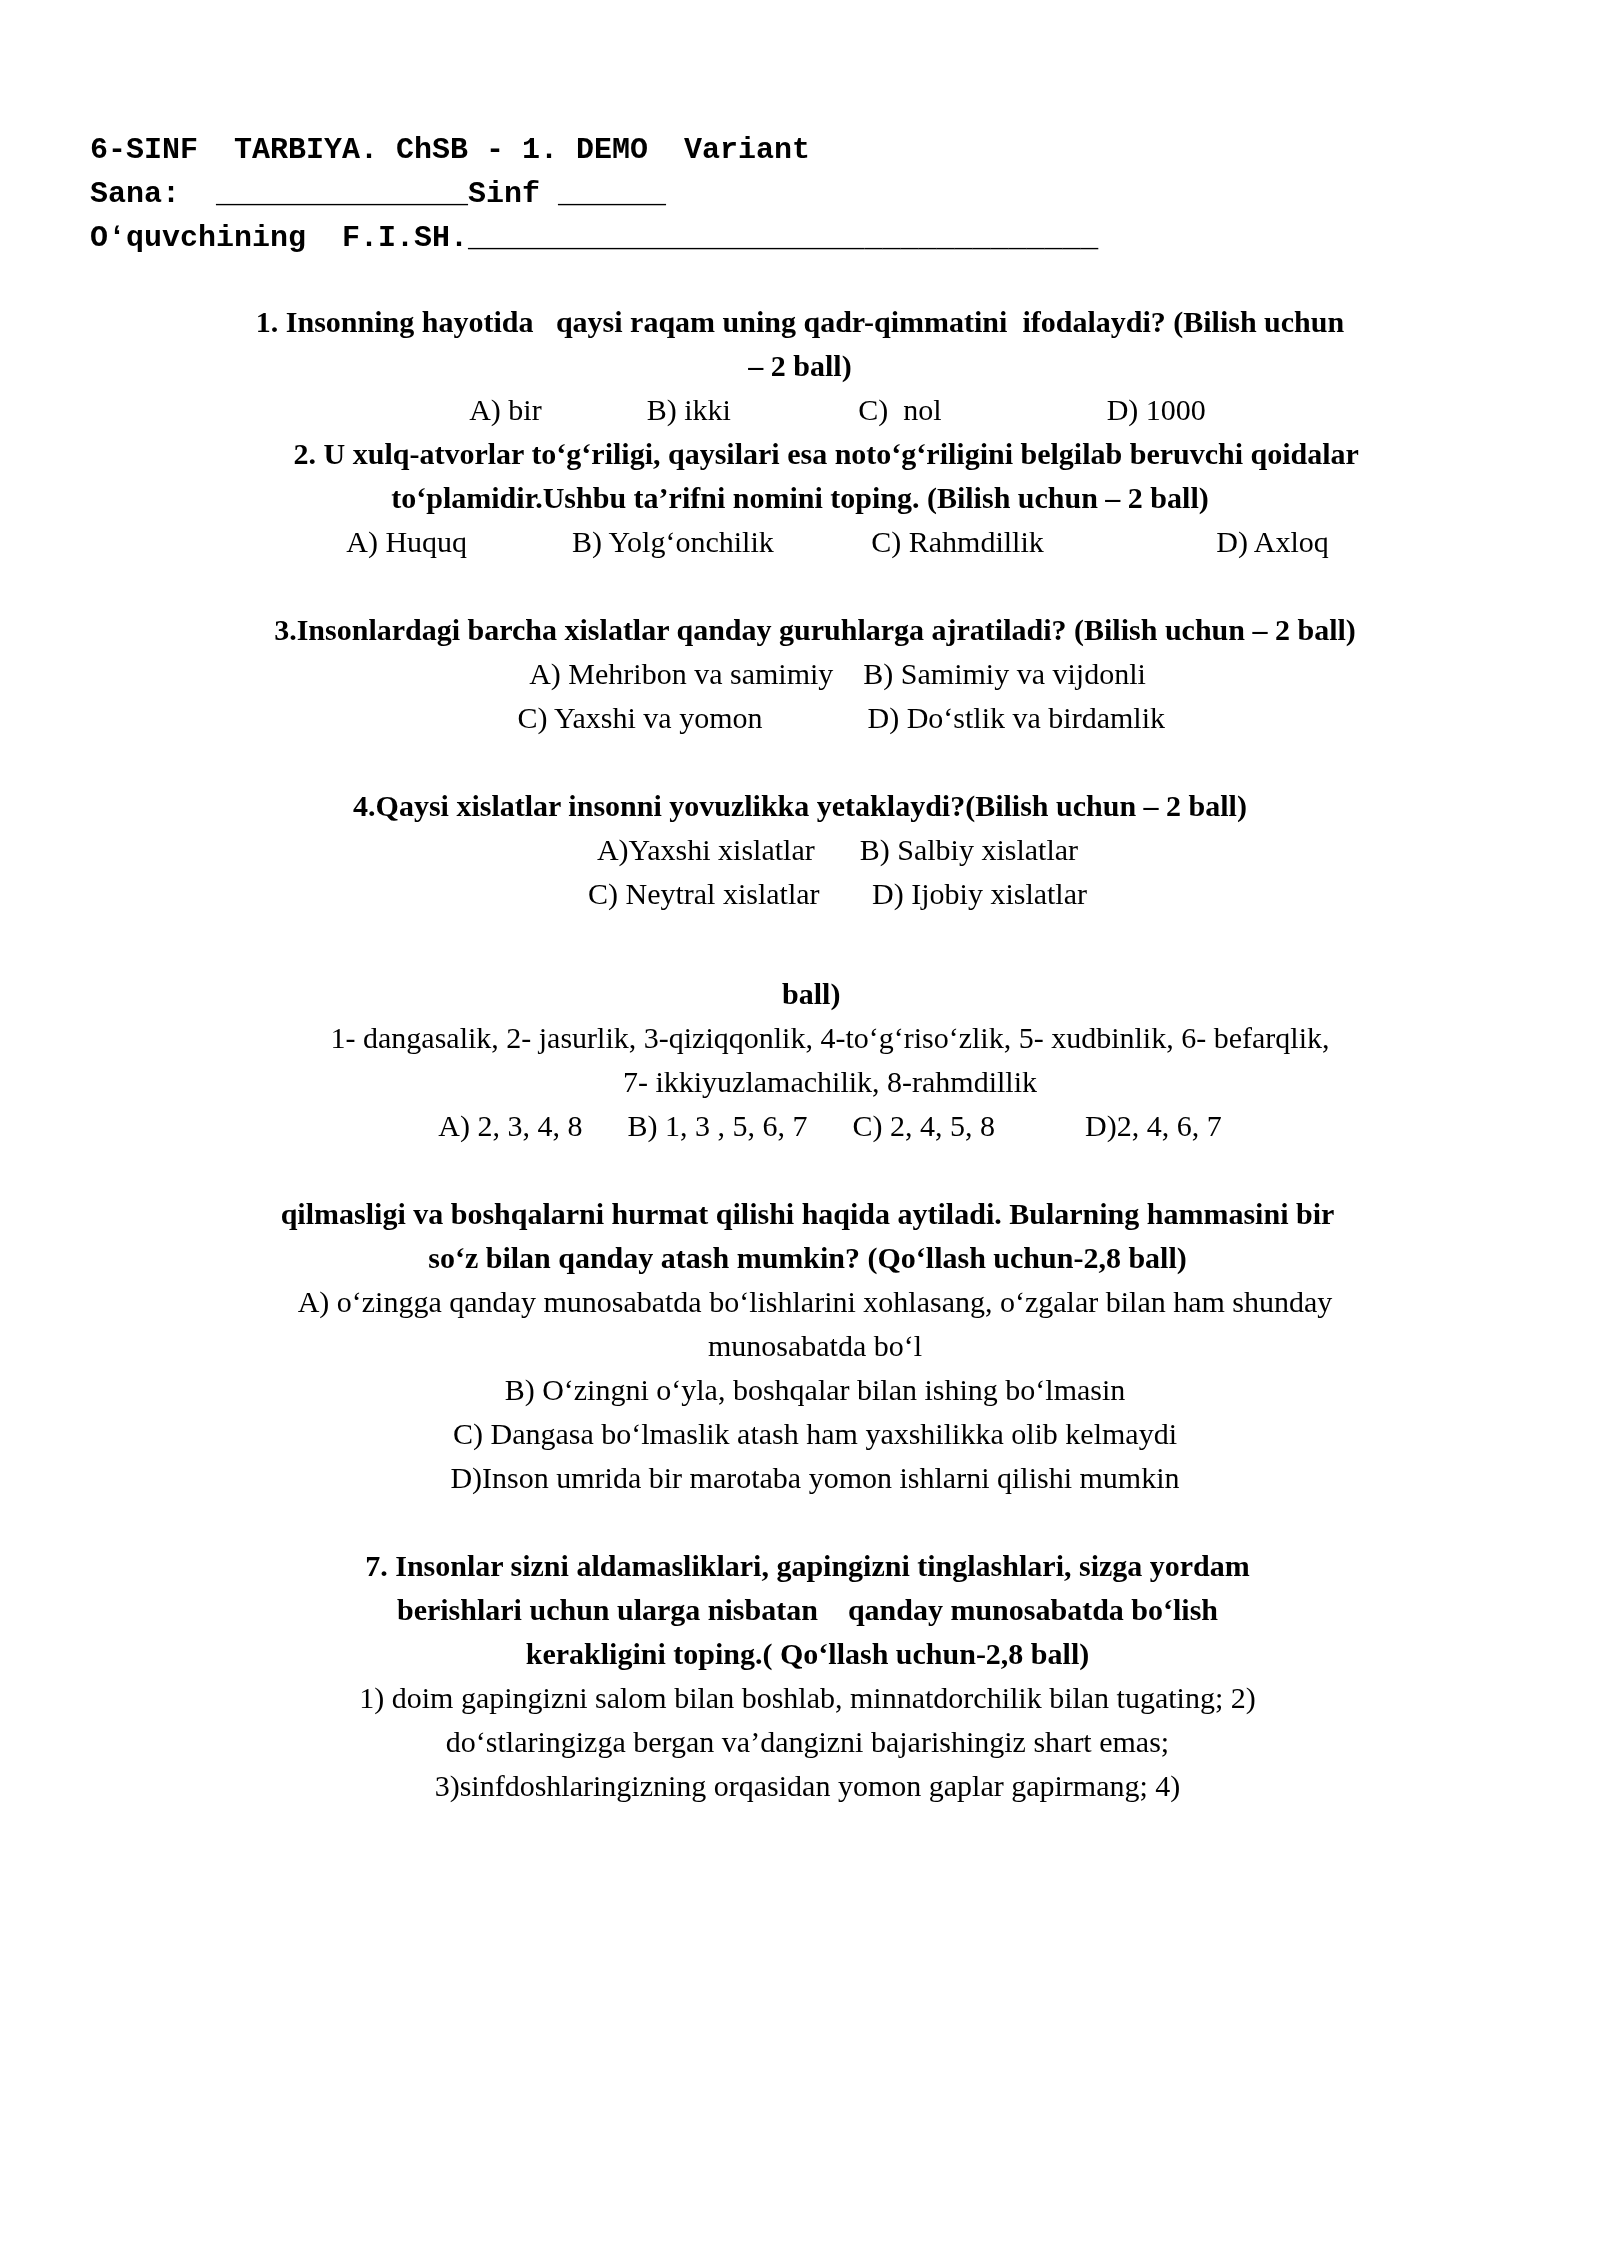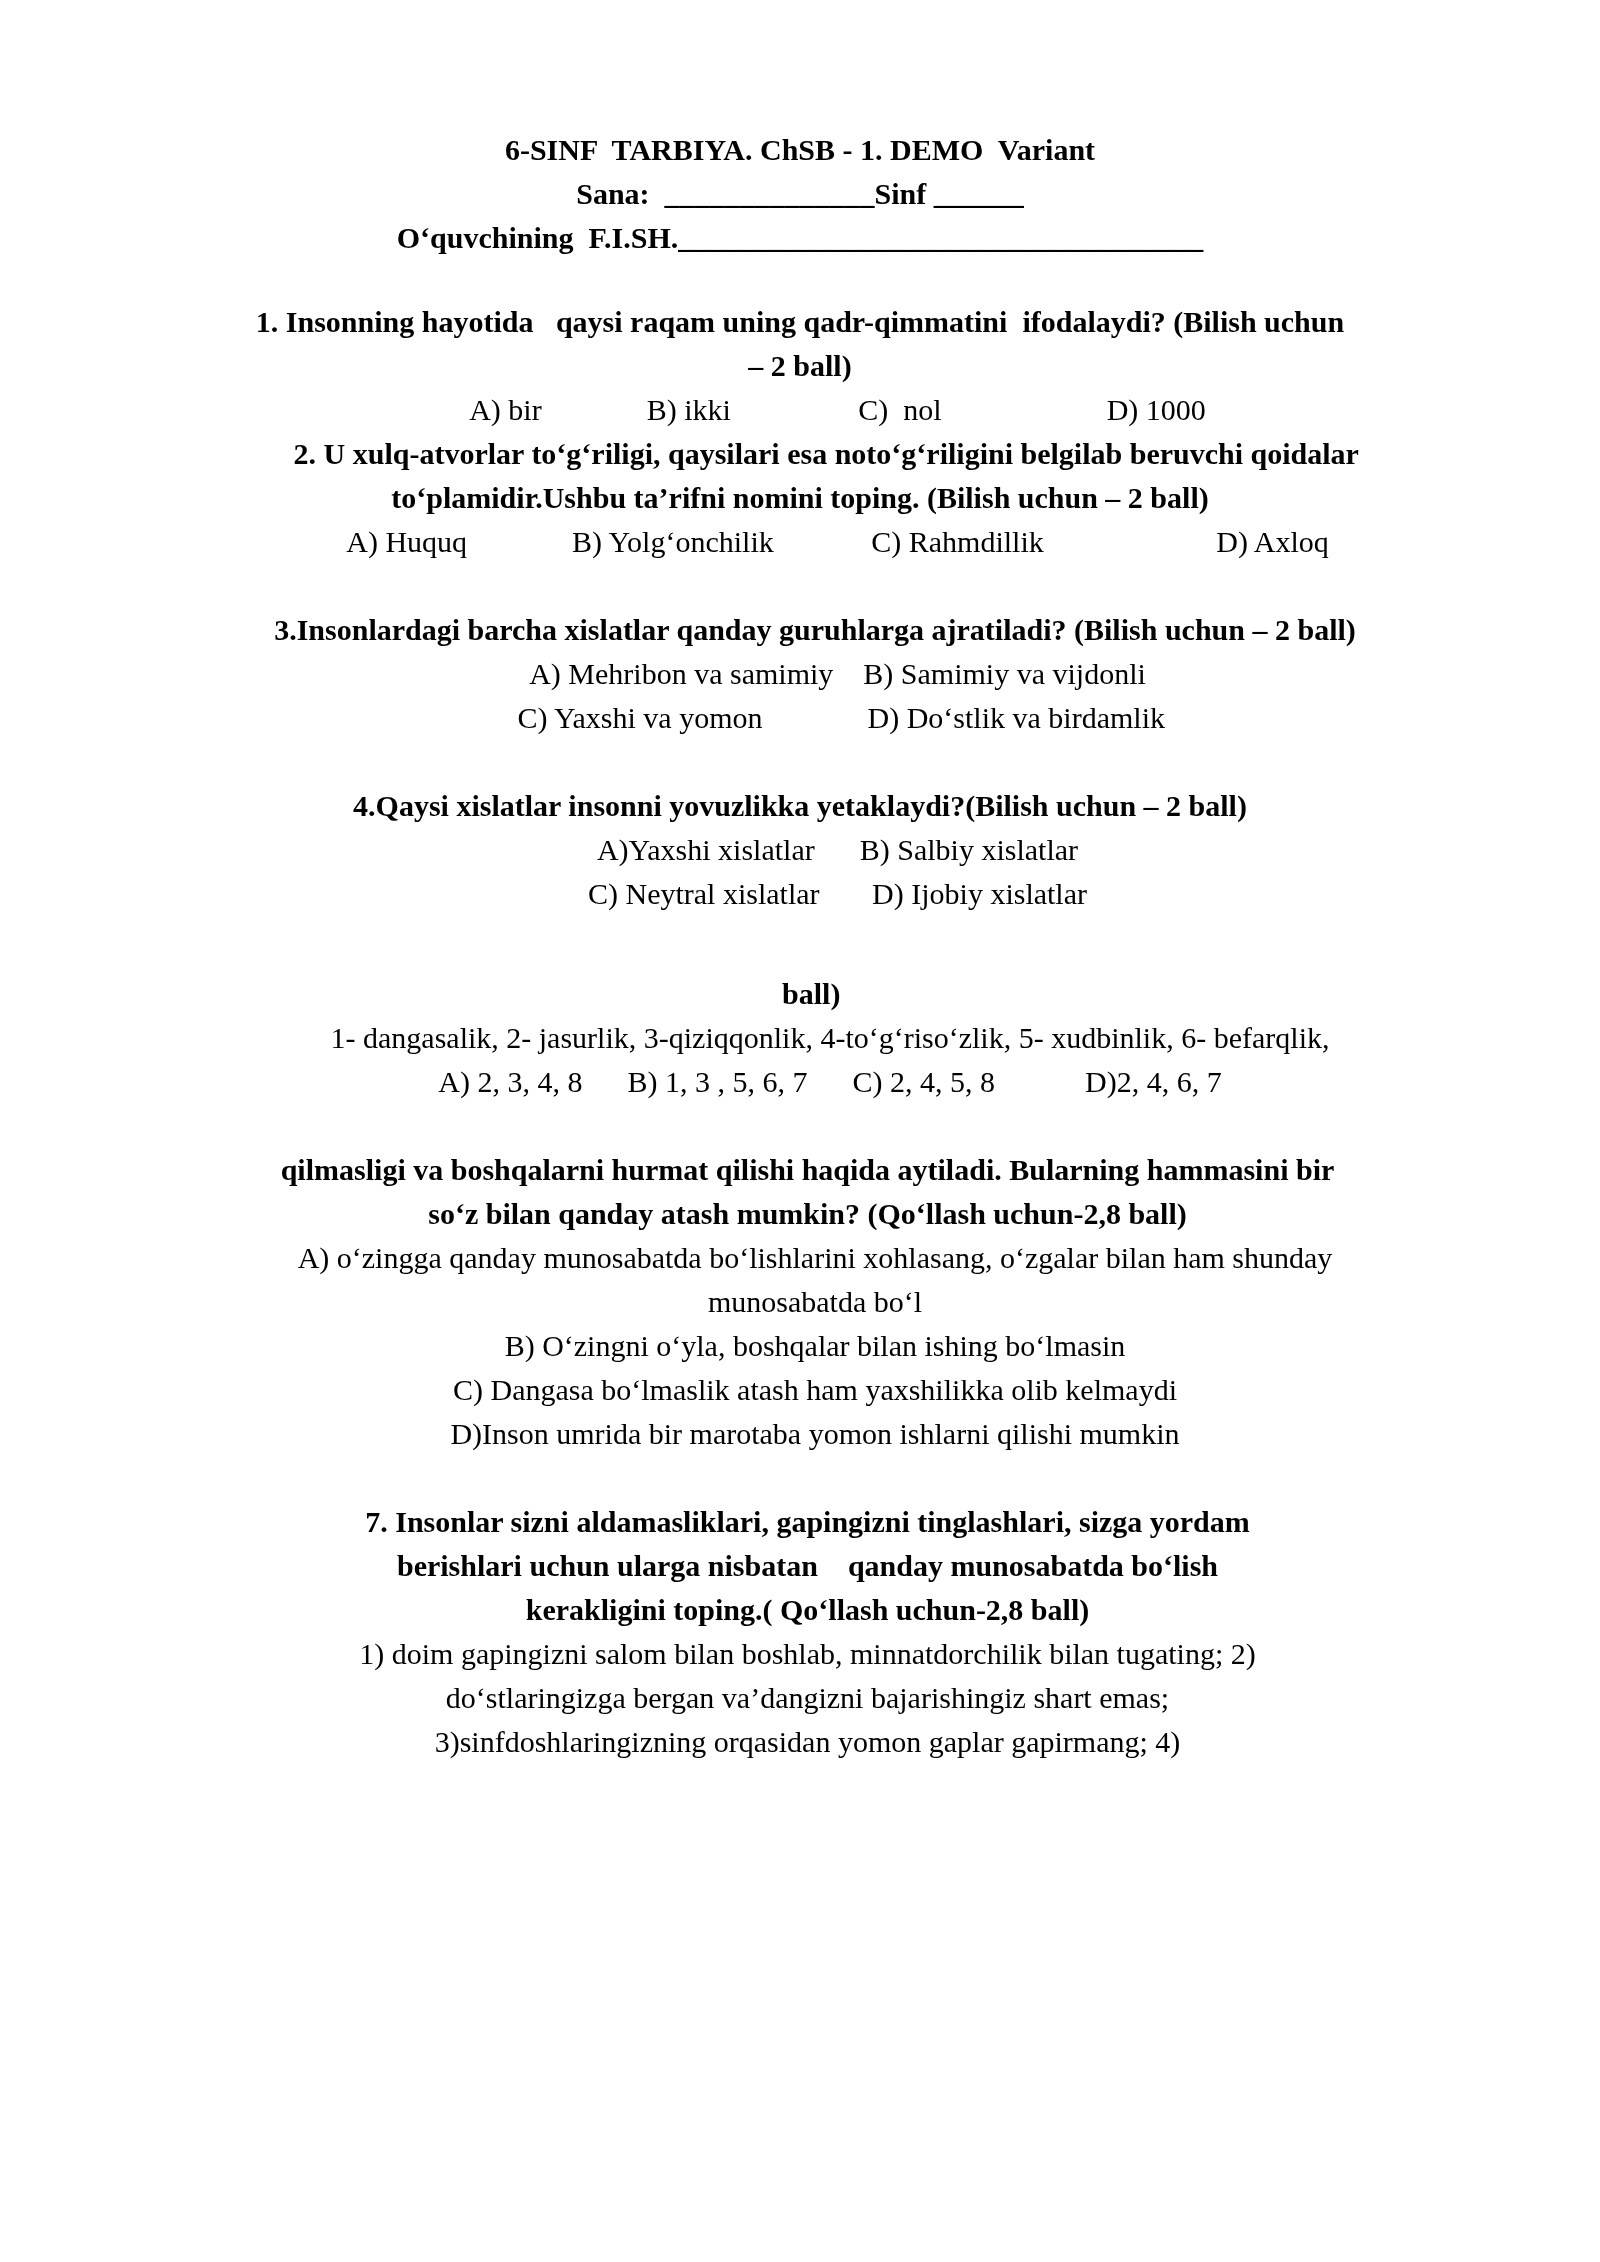--- a/index.html
+++ b/index.html
@@ -17,21 +17,21 @@
     background: #ffffff;
     padding: 128px 90px 0 90px;
   }
   .line {
     font-size: 30px;
     line-height: 44px;
     white-space: pre-wrap;
     min-height: 44px;
   }
   .bold { font-weight: bold; }
-  .center { text-align: center; }
+  .center { text-align: left; font-family: Liberation Mono, monospace; }
   .doc-header { margin-bottom: 40px; }
   .question { margin-top: 0; text-align: center; }
   .mt1 { margin-top: 44px; }
   .mt2 { margin-top: 56px; }
 </style>
 </head>
 <body>
 
 <div class="page">
 
@@ -61,20 +61,21 @@
 
   <section class="question mt1">
     <div class="line bold">4.Qaysi xislatlar insonni yovuzlikka yetaklaydi?(Bilish uchun – 2 ball)</div>
     <div class="line">          A)Yaxshi xislatlar      B) Salbiy xislatlar</div>
     <div class="line">          C) Neytral xislatlar       D) Ijobiy xislatlar</div>
   </section>
 
   <section class="question mt2">
     <div class="line bold">   ball)</div>
     <div class="line">        1- dangasalik, 2- jasurlik, 3-qiziqqonlik, 4-toʻgʻrisoʻzlik, 5- xudbinlik, 6- befarqlik,</div>
+    <div class="line">        7- ikkiyuzlamachilik, 8-rahmdillik</div>
     <div class="line">        A) 2, 3, 4, 8      B) 1, 3 , 5, 6, 7      C) 2, 4, 5, 8            D)2, 4, 6, 7</div>
   </section>
 
   <section class="question mt1">
     <div class="line bold">  qilmasligi va boshqalarni hurmat qilishi haqida aytiladi. Bularning hammasini bir</div>
     <div class="line bold">  soʻz bilan qanday atash mumkin? (Qoʻllash uchun-2,8 ball)</div>
     <div class="line">    A) oʻzingga qanday munosabatda boʻlishlarini xohlasang, oʻzgalar bilan ham shunday</div>
     <div class="line">    munosabatda boʻl</div>
     <div class="line">    B) Oʻzingni oʻyla, boshqalar bilan ishing boʻlmasin</div>
     <div class="line">    C) Dangasa boʻlmaslik atash ham yaxshilikka olib kelmaydi</div>

